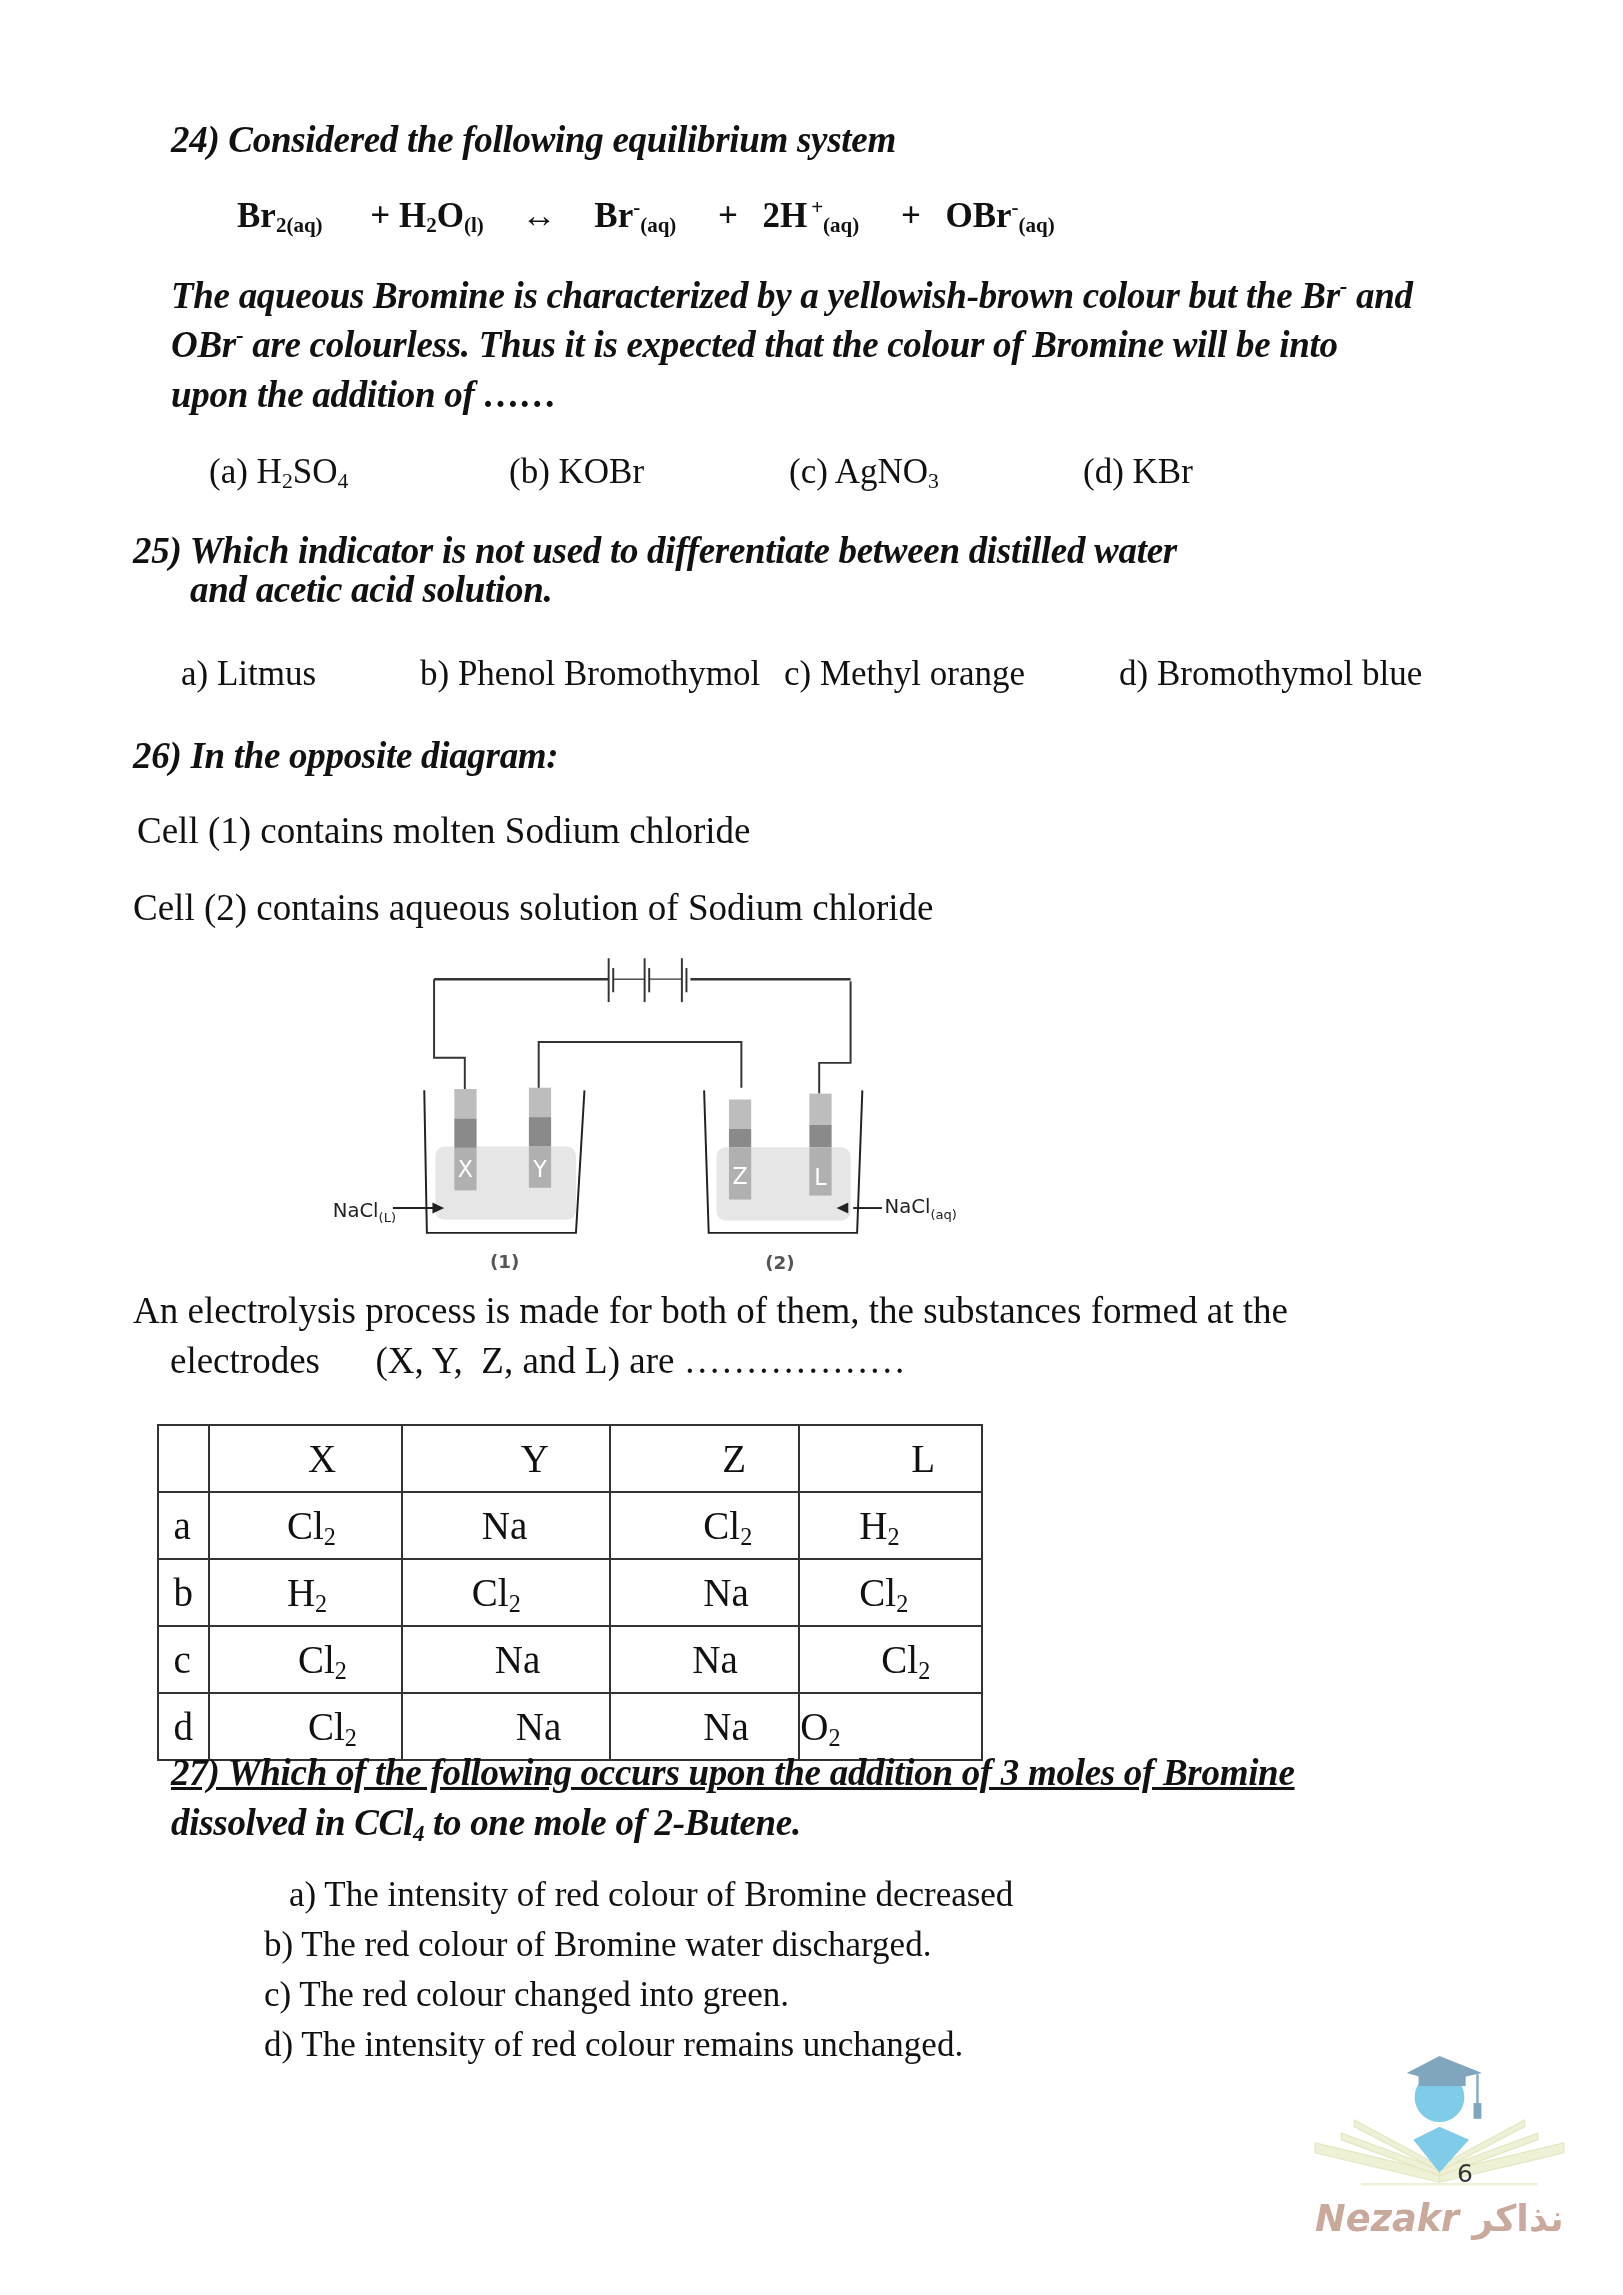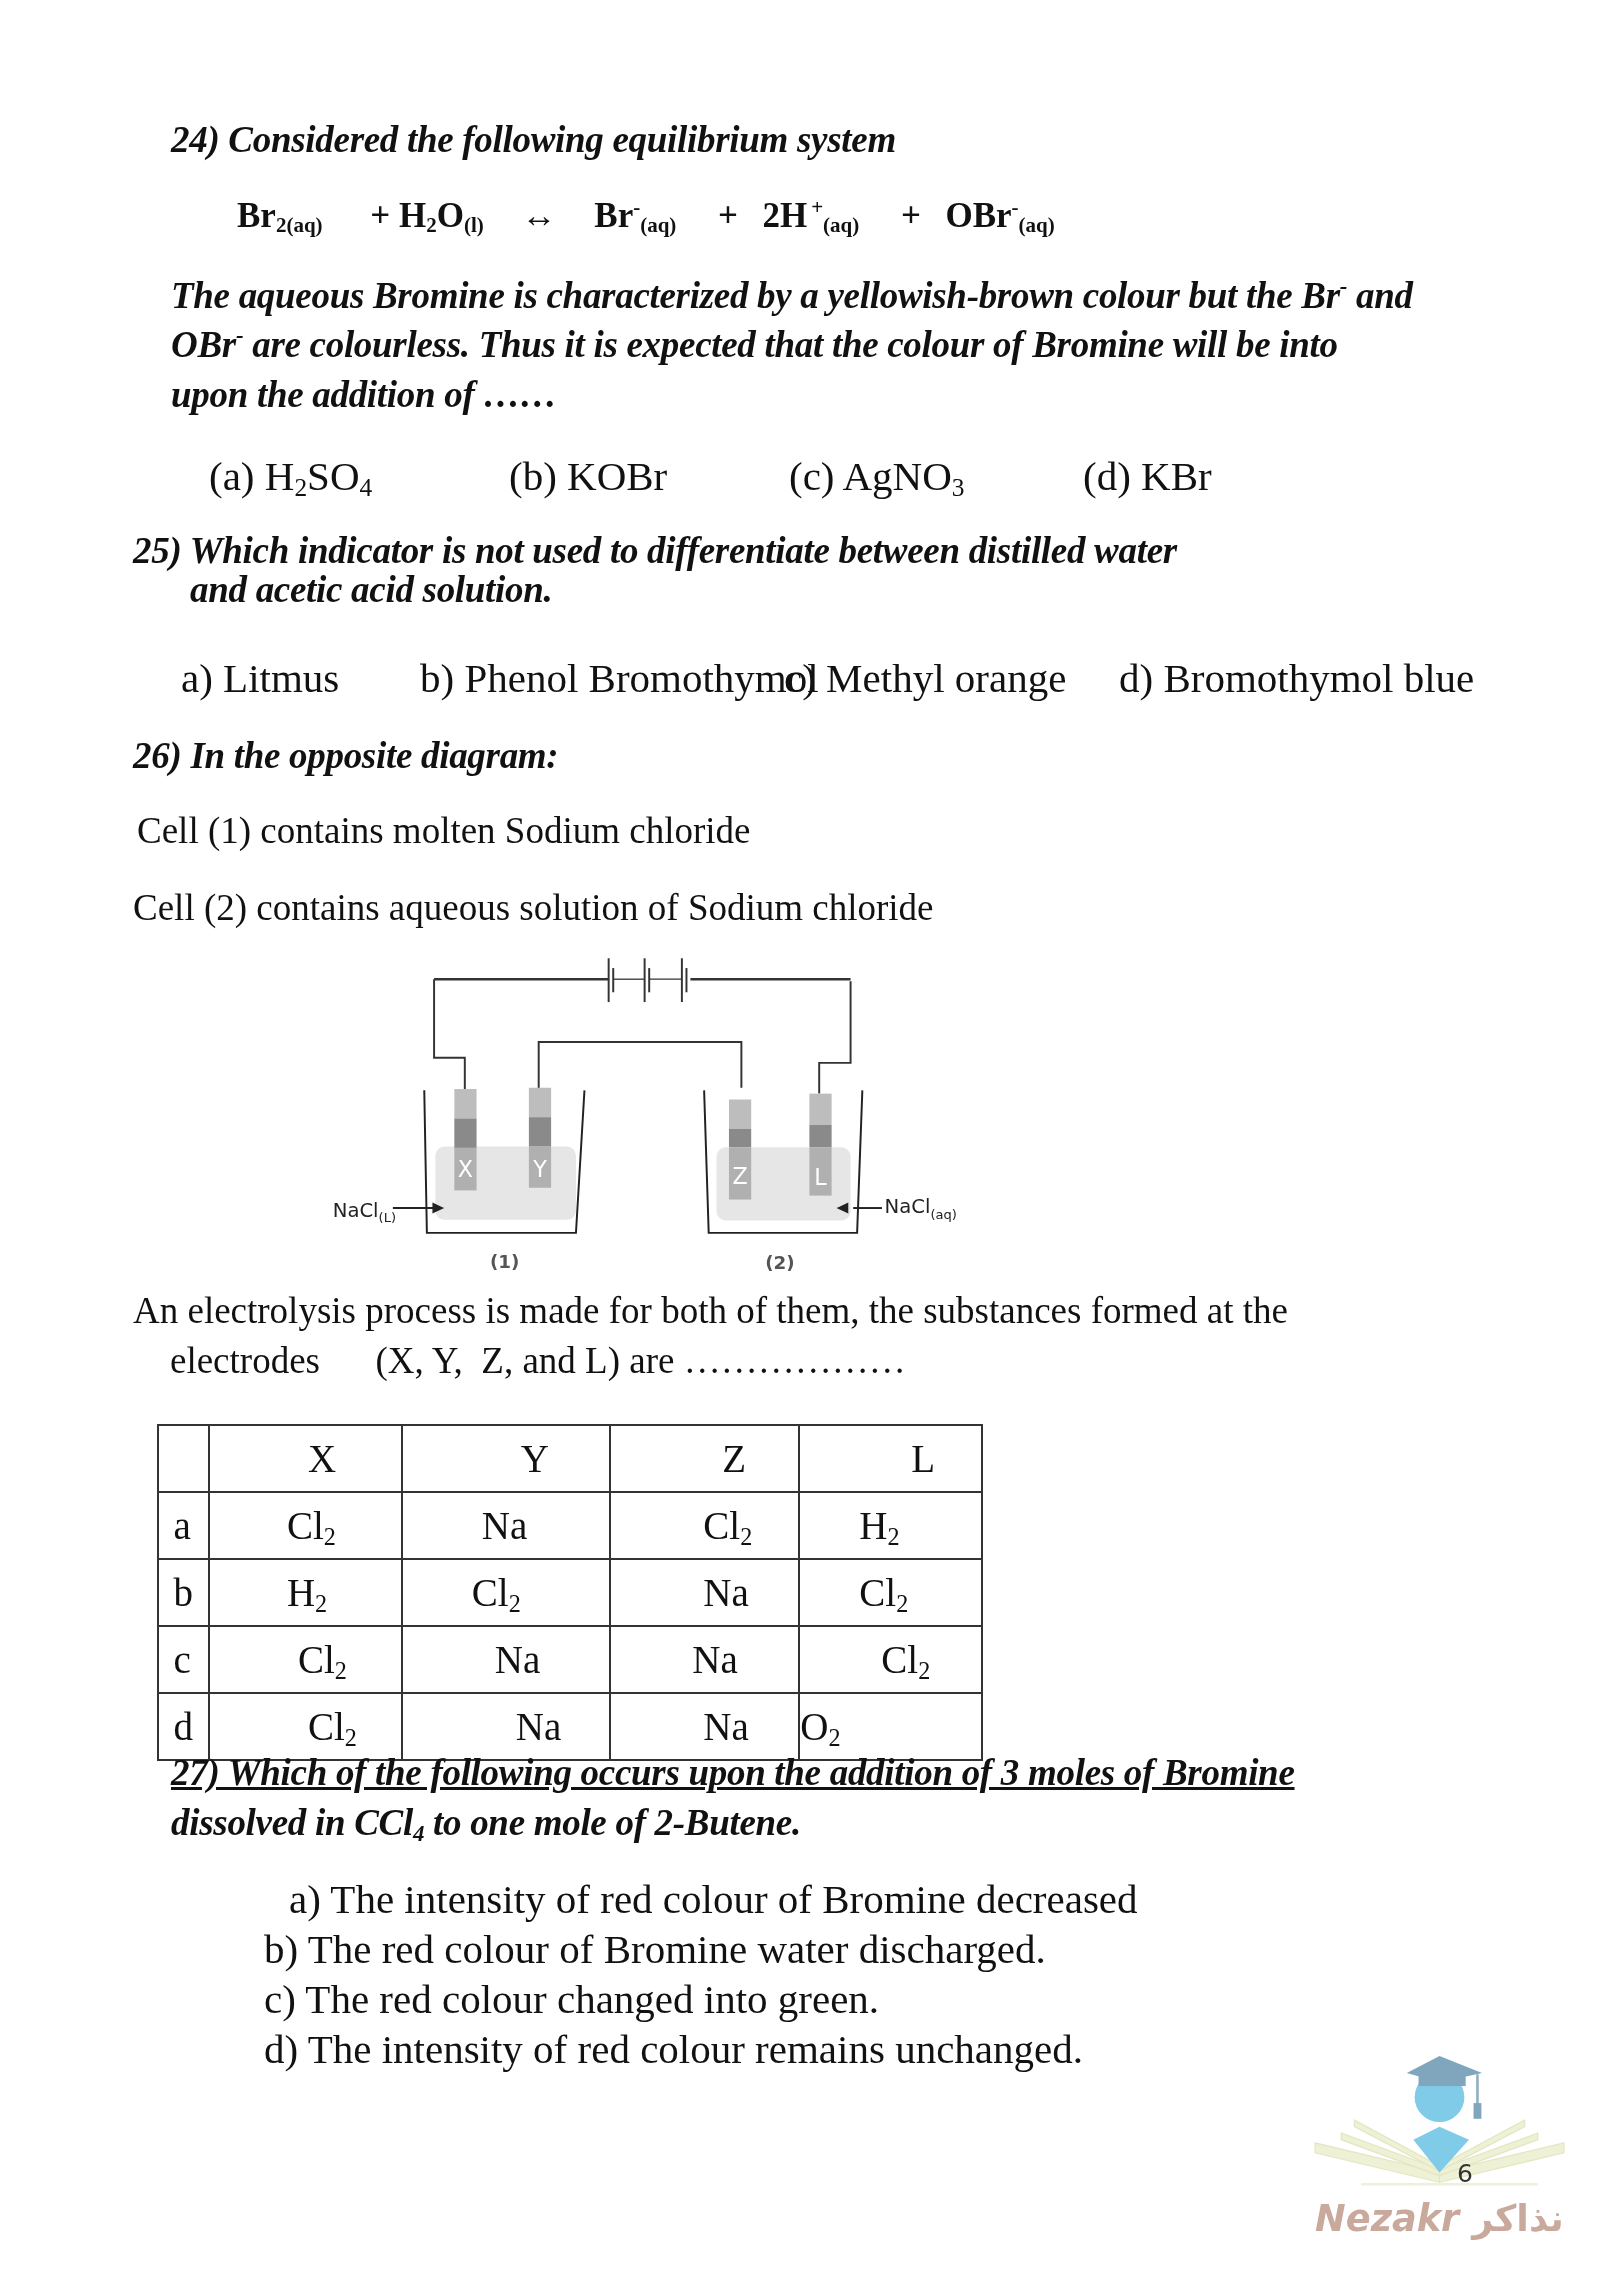--- a/index.html
+++ b/index.html
@@ -5,21 +5,21 @@
   html, body { margin: 0; padding: 0; background: #ffffff; }
   body { width: 1623px; height: 2295px; position: relative; overflow: hidden;
          font-family: "Liberation Serif", "DejaVu Serif", serif; color: #111; }
   .abs { position: absolute; }
   .q-bold { font-weight: bold; font-style: italic; font-size: 37px; letter-spacing: -0.3px; }
   .body-text { font-size: 37px; }
   .eq { font-weight: bold; font-size: 35px; }
   .eq sub, .eq sup { font-size: 21px; }
   sub { font-size: 0.62em; vertical-align: -0.25em; line-height: 0; }
   sup { font-size: 0.62em; vertical-align: 0.6em; line-height: 0; }
-  .opt { font-size: 41px; position: absolute; white-space: nowrap; }
+  .opt { font-size: 35px; position: absolute; white-space: nowrap; }
   .underline { text-decoration-thickness: 2.6px; text-underline-offset: 5.2px; }
 
   table.answers { position: absolute; left: 157px; top: 1424px; width: 826px; border-collapse: collapse; }
   table.answers td { border: 2px solid #333; height: 65px; font-size: 39px; padding: 0; }
   table.answers td.lbl { width: 69px; padding-left: 14.4px; text-align: left; }
   table.answers td.c1 { width: 194px; }
   table.answers td.c2 { width: 199px; }
   table.answers td.c3 { width: 182px; }
   table.answers td.c4 { width: 175px; }
 

